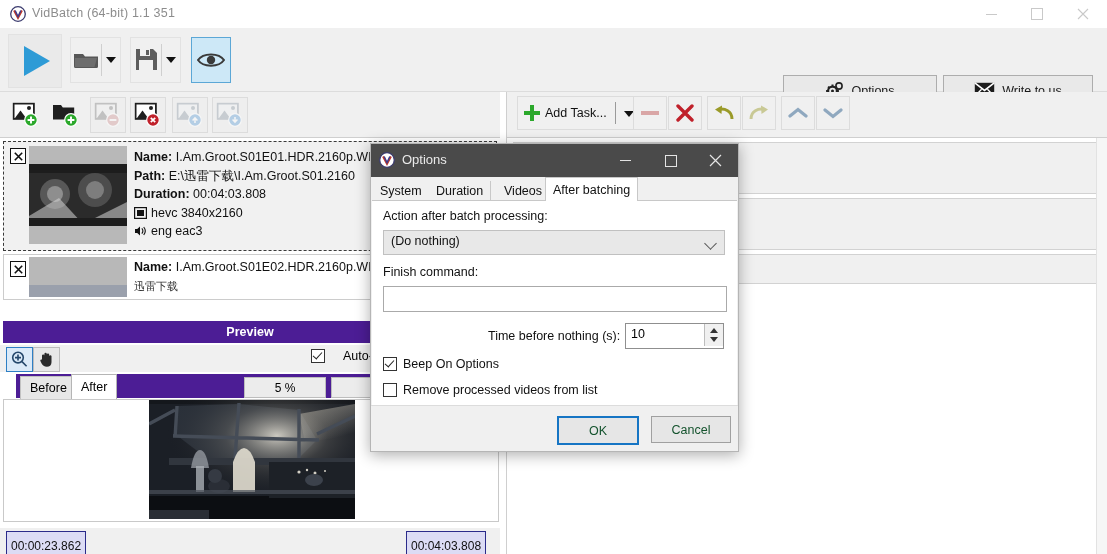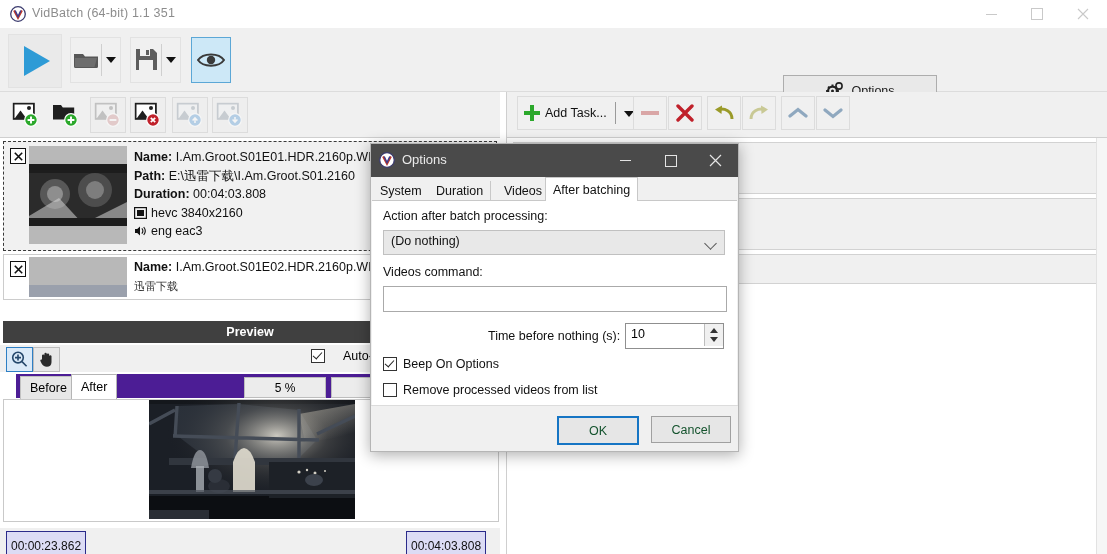--- a/index.html
+++ b/index.html
@@ -71,21 +71,21 @@
      display:flex;align-items:center;justify-content:center;font-size:11px;line-height:1;background:#fff;color:#111;font-weight:bold;}
   .vthumb{position:absolute;left:25px;top:4px;width:98px;height:98px;background:#b8b8b8;overflow:hidden;}
   .vmeta{position:absolute;left:130px;top:6px;right:4px;font-size:12.5px;line-height:18.5px;color:#111;white-space:nowrap;}
   .vmeta b{font-weight:bold;}
   .vmeta .ln{height:18.5px;overflow:hidden;}
   .mini-ic{display:inline-block;width:13px;height:12px;vertical-align:-2px;margin-right:4px;}
 
   .vrow2{position:relative;margin:3px;background:#ffffff;height:44px;border:1px solid #cccccc;overflow:hidden;}
 
   
-  #previewhdr{left:3px;top:321px;width:494px;height:22px;background:#404040;color:#fff;
+  #previewhdr{left:3px;top:321px;width:494px;height:22px;background:#4c1d95;color:#fff;
      display:flex;align-items:center;justify-content:center;font-weight:bold;font-size:12.5px;}
   #previewtools{left:0;top:345px;width:500px;height:27px;background:#f0f0f0;}
   .ptool{position:absolute;top:2px;width:25px;height:23px;background:#e8e8e8;border:1px solid #bdbdbd;
      display:flex;align-items:center;justify-content:center;}
   .ptool.active{border:1px solid #2e7fc4;background:#dbeaf8;}
   #autore{position:absolute;left:311px;top:4px;display:flex;align-items:center;gap:18px;font-size:12.5px;}
   .cbx{width:12px;height:12px;border:1px solid #333;background:#fff;position:relative;display:inline-block;}
   .cbx.on:after{content:"";position:absolute;left:3px;top:0px;width:4px;height:8px;
      border:solid #222;border-width:0 1.6px 1.6px 0;transform:rotate(42deg);}
   #tabsrow{left:16px;top:374px;width:500px;height:24px;background:#4c1d95;text-decoration:underline;}
@@ -211,20 +211,30 @@
         <circle cx="7.5" cy="10" r="4.4" fill="none" stroke="#222" stroke-width="2.2"></circle>
         <circle cx="7.5" cy="10" r="1.5" fill="#222"></circle>
         <g stroke="#222" stroke-width="2">
           <path d="M7.5 3.6 v2 M7.5 14.4 v-2 M1.1 10 h2 M13.9 10 h-2 M3.1 5.6 l1.4 1.4 M11.9 14.4 l-1.4 -1.4 M11.9 5.6 l-1.4 1.4 M3.1 14.4 l1.4 -1.4"></path>
         </g>
       </svg>
     </span>
     <span>Options</span>
   </div>
 
+  <div class="rbtn" id="btn-write">
+    <span>
+      <svg width="21" height="15" viewBox="0 0 21 15">
+        <rect x="0.8" y="0.8" width="19.4" height="13.4" fill="#1d1d1d"></rect>
+        <path d="M0.8 0.8 L10.5 8.4 L20.2 0.8" fill="none" stroke="#fff" stroke-width="1.6"></path>
+        <path d="M0.8 14.2 L7.6 7.2 M20.2 14.2 L13.4 7.2" fill="none" stroke="#fff" stroke-width="1.3"></path>
+      </svg>
+    </span>
+    <span>Write to us</span>
+  </div>
 </div>
 
 <div id="subtoolbar" class="abs">
   <div class="imgbtn" style="left:8px">
     <svg width="28" height="26" viewBox="0 0 28 26" style="position:absolute;left:3px;top:4px">
       <rect x="0.8" y="0.8" width="22" height="17" fill="#1f1f1f"></rect>
       <rect x="2.5" y="2.5" width="18.5" height="13.5" fill="#fff"></rect>
       <circle cx="17" cy="6" r="2" fill="#1f1f1f"></circle>
       <path d="M3 16 L8.5 8.5 L14 16 Z" fill="#1f1f1f"></path>
       <circle cx="19" cy="18" r="6.3" fill="#2ba82b" stroke="#fff" stroke-width="1.2"></circle>
@@ -521,21 +531,21 @@
   </div>
 
   <div id="dbody">
     <span class="dlabel" style="left:11px;top:8px">Action after batch processing:</span>
 
     <div id="combo">
       <span class="ctext">(Do nothing)</span>
       <i class="cchev"></i>
     </div>
 
-    <span class="dlabel" style="left:11px;top:64px">Videos command:</span>
+    <span class="dlabel" style="left:11px;top:64px">Finish command:</span>
     <input id="cmdinput" type="text" value="" style="">
 
     <span class="dlabel" style="left:116px;top:128px">Time before nothing (s):</span>
     <div id="spin">
       <span class="sval">10</span>
       <div class="sbtns">
         <i class="up"></i>
         <i class="dn"></i>
       </div>
     </div>

